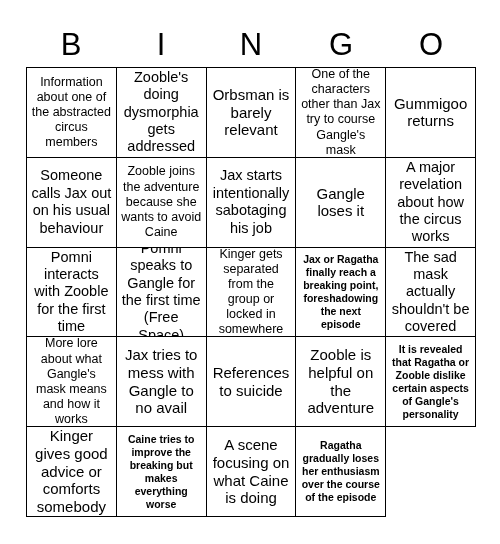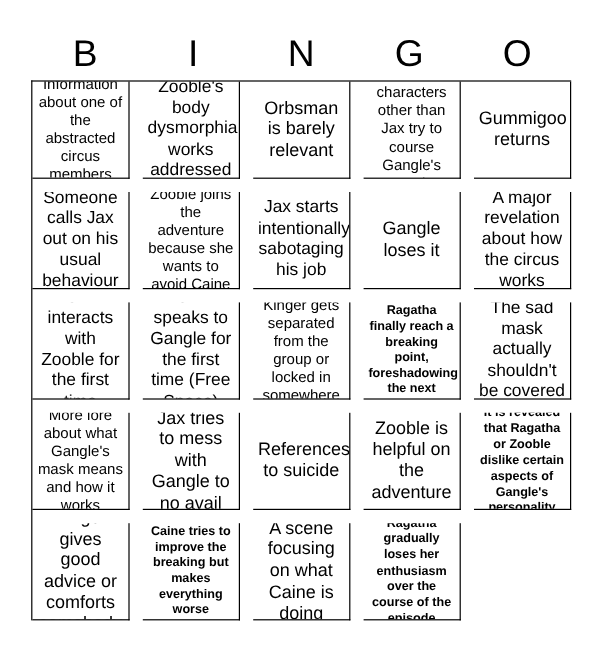--- a/index.html
+++ b/index.html
@@ -45,21 +45,20 @@
     left: 26px;
     top: 67px;
     width: 450px;
     height: 450px;
     display: grid;
     grid-template-columns: repeat(5, 1fr);
     grid-template-rows: repeat(5, 1fr);
     border-top: 1.6px solid #000;
     border-left: 1.6px solid #000;
     box-sizing: border-box;
-    gap: 11px;
   }
   .cell {
     border-right: 1.6px solid #000;
     border-bottom: 1.6px solid #000;
     box-sizing: border-box;
     display: flex;
     align-items: center;
     justify-content: center;
     text-align: center;
     padding: 3px 4px;
@@ -88,21 +87,21 @@
     <div class="header-cell">N</div>
     <div class="header-cell">G</div>
     <div class="header-cell">O</div>
   </div>
 
   <div class="grid" id="bingo-grid">
       <div class="cell">
         <span class="fs-sm">Information about one of the abstracted circus members</span>
       </div>
       <div class="cell">
-        <span class="fs-md">Zooble's body dysmorphia works addressed</span>
+        <span class="fs-md">Zooble's doing dysmorphia gets addressed</span>
       </div>
       <div class="cell">
         <span class="fs-xl">Orbsman is barely relevant</span>
       </div>
       <div class="cell">
         <span class="fs-sm">One of the characters other than Jax try to course Gangle's mask</span>
       </div>
       <div class="cell">
         <span class="fs-lg">Gummigoo returns</span>
       </div>

